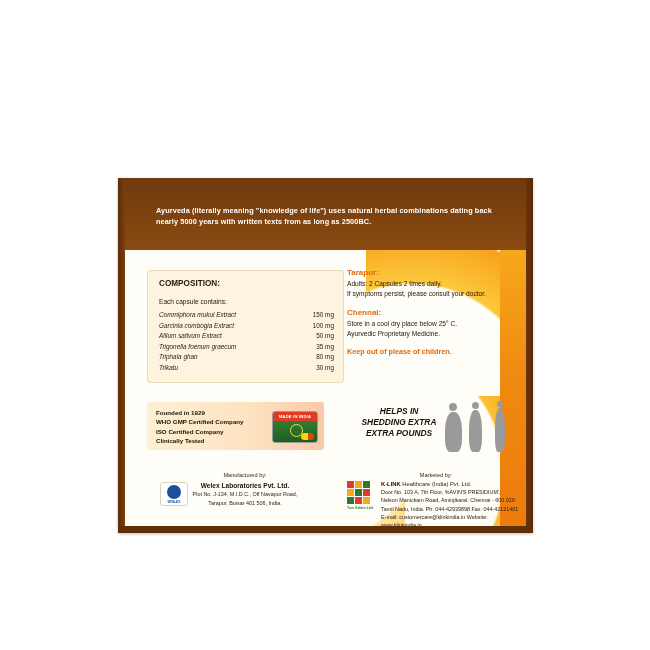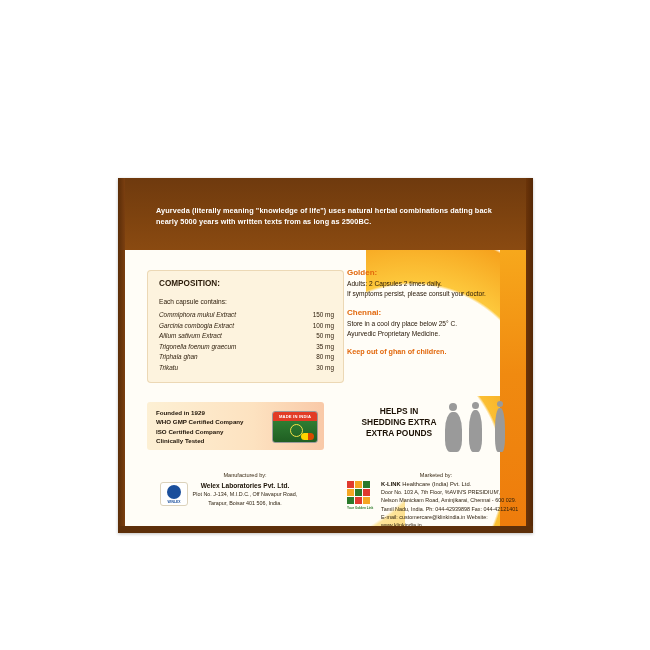--- a/index.html
+++ b/index.html
@@ -237,20 +237,21 @@
   .shed-text {
     position: absolute;
     left: 0;
     top: 8px;
     width: 92px;
     font-size: 8.4px;
     font-weight: bold;
     color: #1d1206;
     line-height: 11px;
     text-align: center;
+    font-style: italic;
   }
   .figure-wrap { position: absolute; left: 92px; top: 0; width: 70px; height: 54px; }
   .silhouette {
     position: absolute;
     bottom: 0;
     background: #9a9a9a;
     border-radius: 45% 45% 30% 30%;
   }
   .sil-head {
     position: absolute;
@@ -408,29 +409,29 @@
           <span class="ing">Triphala ghan</span>
           <span class="amt">80 mg</span>
         </div>
         <div class="comp-row">
           <span class="ing">Trikatu</span>
           <span class="amt">30 mg</span>
         </div>
       </div>
 
       <div class="dosage-wrap">
-        <div class="sec-head">Golden:</div>
+        <div class="sec-head">Tarapur:</div>
         <div class="sec-line">Adults: 2 Capsules 2 times daily.</div>
         <div class="sec-line">If symptoms persist, please consult your doctor.</div>
 
         <div class="sec-head storage">Chennai:</div>
         <div class="sec-line">Store in a cool dry place below 25° C.</div>
         <div class="sec-line">Ayurvedic Proprietary Medicine.</div>
 
-        <div class="sec-note">Keep out of ghan of children.</div>
+        <div class="sec-note">Keep out of please of children.</div>
       </div>
 
       <div class="cert-box">
         <div class="cert-text">
           <div>Founded in 1929</div>
           <div>WHO GMP Certified Company</div>
           <div>ISO Certified Company</div>
           <div>Clinically Tested</div>
         </div>
         <div class="made-badge">

